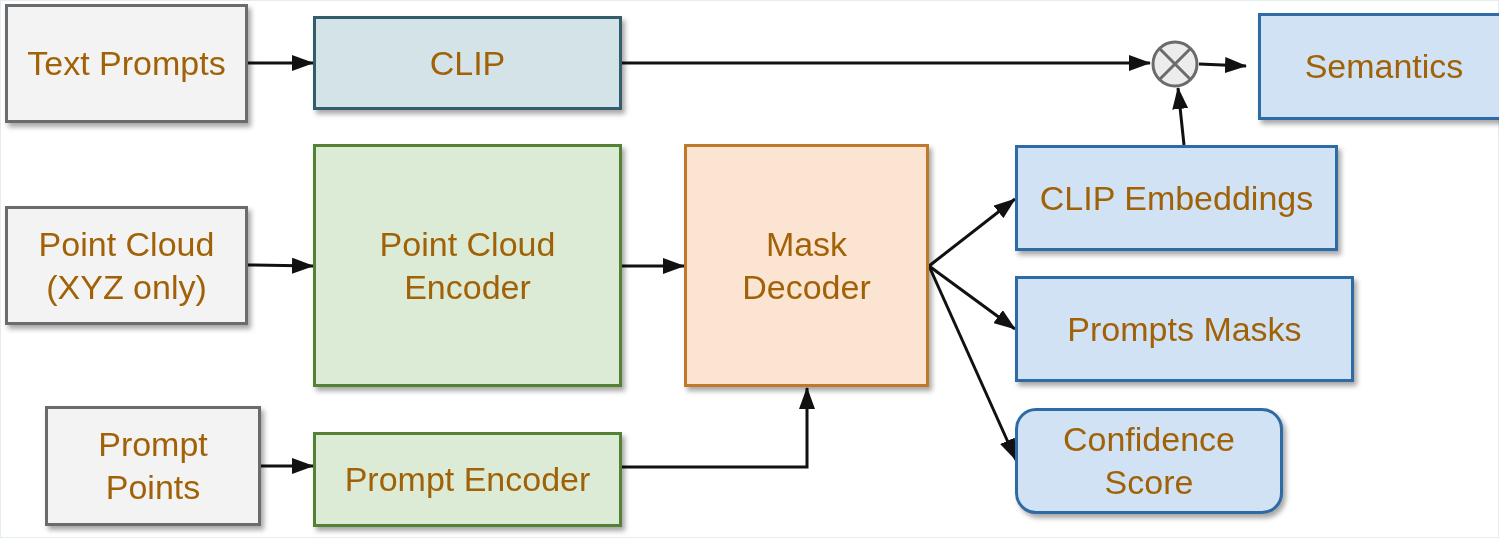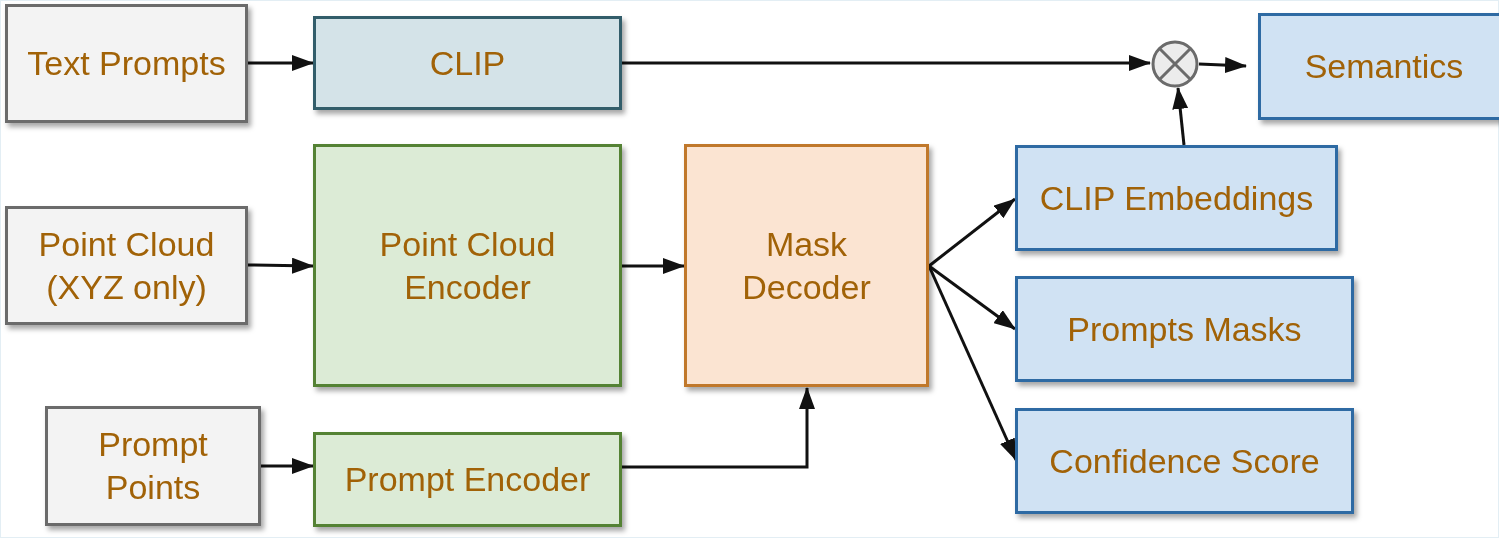--- a/index.html
+++ b/index.html
@@ -56,17 +56,17 @@
 
 <div class="box gray" style="left:5px;top:206px;width:243px;height:119px;">Point Cloud
 (XYZ only)</div>
 <div class="box green" style="left:313px;top:144px;width:309px;height:243px;">Point Cloud
 Encoder</div>
 <div class="box orange" style="left:684px;top:144px;width:245px;height:243px;">Mask
 Decoder</div>
 
 <div class="box blue" style="left:1015px;top:145px;width:323px;height:106px;">CLIP Embeddings</div>
 <div class="box blue" style="left:1015px;top:276px;width:339px;height:106px;">Prompts Masks</div>
-<div class="box blue" style="left:1015px;top:408px;width:339px;height:106px;">Confidence Score</div>
+<div class="box blue" style="left:1015px;top:408px;width:268px;height:106px;border-radius:21px;">Confidence Score</div>
 
 <div class="box gray" style="left:5px;top:406px;width:216px;height:120px;margin-left:40px;">Prompt
 Points</div>
 <div class="box green" style="left:313px;top:432px;width:309px;height:95px;">Prompt Encoder</div>
 
 </body></html>

